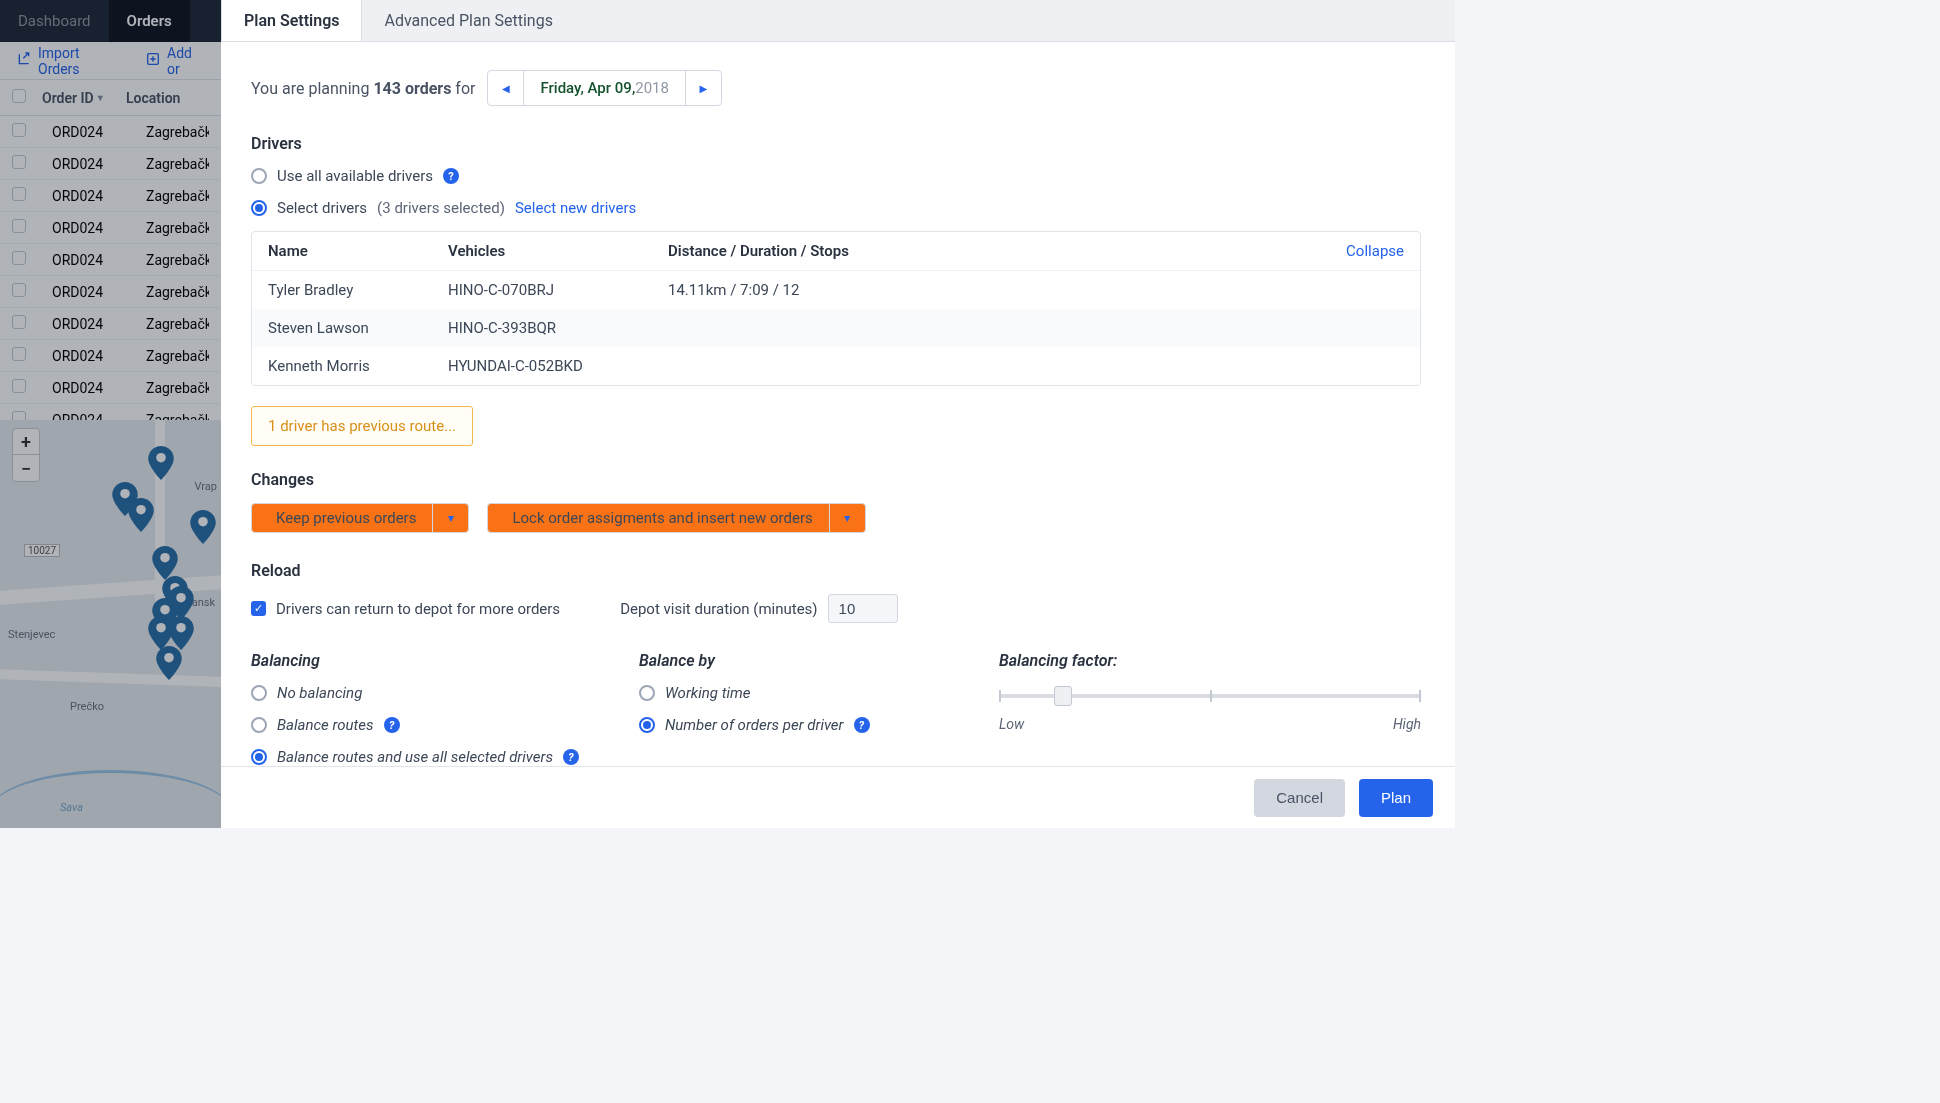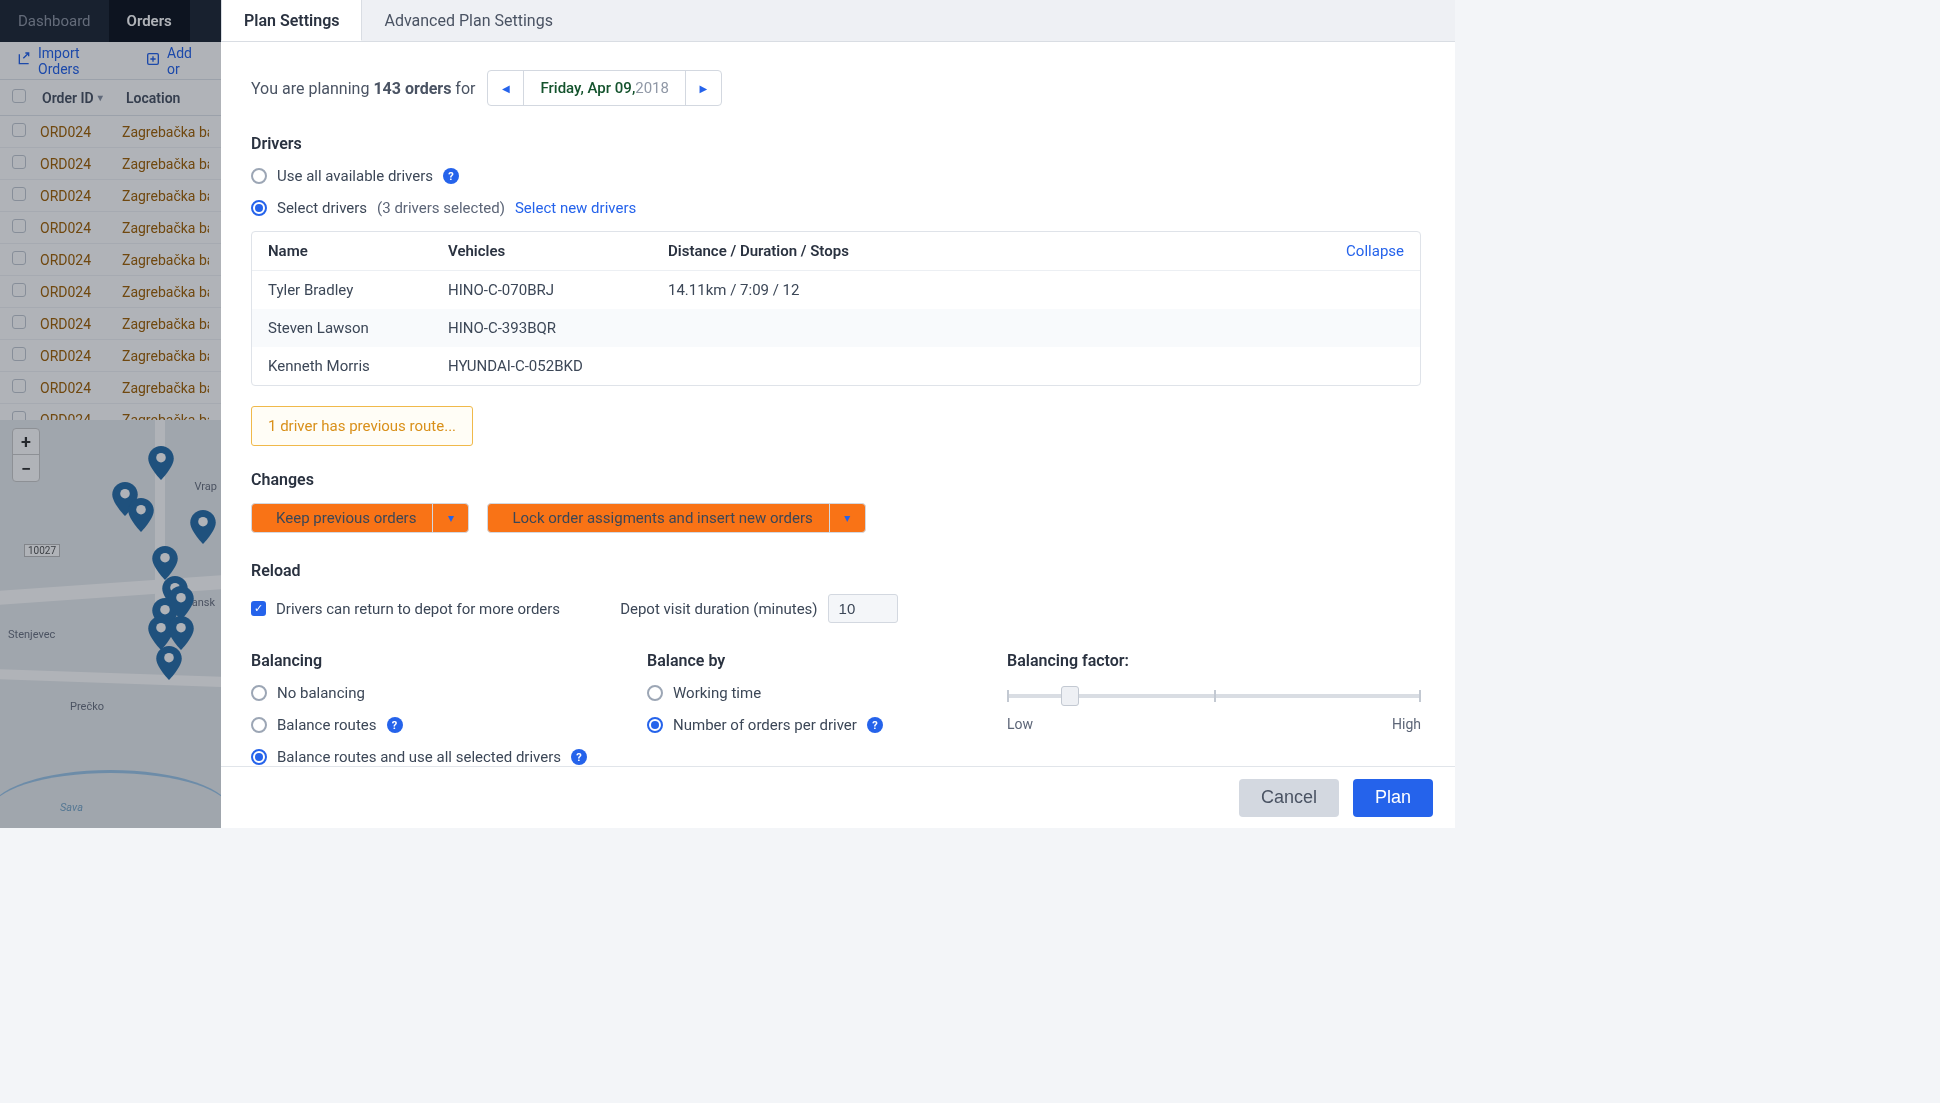--- a/index.html
+++ b/index.html
@@ -11,21 +11,21 @@
   .bg-nav-item { padding: 0 18px; color: #8f96a3; font-size: 15px; height: 100%; display: flex; align-items: center; }
   .bg-nav-item.active { background: #0f1620; color: #fff; font-weight: 600; }
   .bg-toolbar { height: 38px; display: flex; align-items: center; gap: 26px; padding: 0 16px; border-bottom: 1px solid #e1e5ea; }
   .bg-tool { display: flex; align-items: center; gap: 6px; color: #2563eb; font-size: 14px; cursor: pointer; }
   .bg-tool svg { width: 16px; height: 16px; stroke: #2563eb; fill: none; stroke-width: 2; }
   .bg-head { height: 36px; display: flex; align-items: center; gap: 14px; padding: 0 12px; font-weight: 600; color: #4a5363; font-size: 14px; border-bottom: 1px solid #e1e5ea; }
   .bg-head .col0 { width: 16px; }
   .bg-head .col1 { width: 70px; display:flex; align-items:center; gap:4px;}
   .bg-head .col2 { flex:1; }
   .bg-rows { }
-  .bg-row { height: 32px; display: flex; align-items: center; gap: 12px; padding: 0 12px; color: #a16207; border-bottom: 1px solid #f0f2f5; }
+  .bg-row { height: 32px; display: flex; align-items: center; gap: 24px; padding: 0 12px; color: #000000; border-bottom: 1px solid #f0f2f5; }
   .bg-row .col0 { width: 16px; }
   .bg-row .col1 { width: 70px; }
   .bg-row .col2 { flex:1; white-space: nowrap; overflow: hidden; }
   .chk { width: 14px; height: 14px; border: 1.5px solid #c3c9d2; border-radius: 3px; display:inline-block; }
 
   
   .bg-map { position: absolute; left: 0; top: 420px; bottom: 0; width: 221px; background: #e8ecef; overflow: hidden; }
   .map-road { position: absolute; background: #fff; }
   .map-label { position: absolute; font-size: 11px; color: #6b7280; }
   .zoom-ctrl { position: absolute; top: 8px; left: 12px; width: 28px; background: #fff; border: 1px solid #ccc; border-radius: 4px; overflow: hidden; }
@@ -77,32 +77,32 @@
   .select-row { display:flex; gap:18px; margin-bottom:28px; }
   .select { display:flex; border:1px solid #d3d8e0; border-radius:4px; height:30px; background:#f97316; cursor:pointer;padding-left:8px; }
   .select-val { padding:0 16px; display:flex; align-items:center; font-size:15px; color:#3c4757; }
   .select-caret { width:36px; border-left:1px solid #d3d8e0; display:flex; align-items:center; justify-content:center; color:#2563eb; }
 
   .reload-row { display:flex; align-items:center; gap:60px; margin-bottom:28px; }
   .chk-row { display:flex; align-items:center; gap:10px; font-size:15px; color:#3c4757; }
   .checkbox { width:15px; height:15px; border-radius:3px; border:2px solid #2563eb; background:#2563eb; display:inline-flex; align-items:center; justify-content:center; color:#fff; font-size:11px; flex-shrink:0; }
   .num-input { width:70px; height:29px; border:1px solid #d3d8e0; background:#f4f6f9; padding:0 10px; font-size:15px; color:#3c4757; border-radius:3px; }
 
-  .bal-cols { display:flex; gap:60px; }
+  .bal-cols { display:flex; gap:60px;font-style:italic; }
   .bal-col { min-width:300px; }
   .bal-col.wide { flex:1; }
 
   .slider-wrap { position:relative; height:24px; margin-top:6px; }
   .slider-track { position:absolute; top:10px; left:0; right:0; height:4px; background:#d9dde3; border-radius:2px; }
   .slider-tick  { position:absolute; top:6px; width:2px; height:12px; background:#c3c9d2; }
   .slider-thumb { position:absolute; top:2px; width:18px; height:20px; background:#eef0f4; border:1px solid #c3c9d2; border-radius:3px; }
   .slider-labels { display:flex; justify-content:space-between; font-size:14px; color:#5c6577; margin-top:8px; }
 
   .modal-footer { height:62px; border-top:1px solid #e1e5ea; display:flex; align-items:center; justify-content:flex-end; gap:14px; padding:0 22px; background:#fff; }
-  .btn { height:38px; padding:0 22px; border-radius:4px; font-size:18px; font-weight:500; cursor:pointer; border:none; display:flex; align-items:center; }
+  .btn { height:38px; padding:0 22px; border-radius:4px; font-size:15px; font-weight:500; cursor:pointer; border:none; display:flex; align-items:center; }
   .btn-sec { background:#d3d8e0; color:#4a5363; }
   .btn-pri { background:#2563eb; color:#fff; }
 
   .caret-down::after { content:'▾'; font-size:12px; }
   .caret-left::after  { content:'◀'; font-size:10px; }
   .caret-right::after { content:'▶'; font-size:10px; }
 </style>
 </head>
 <body>
 

